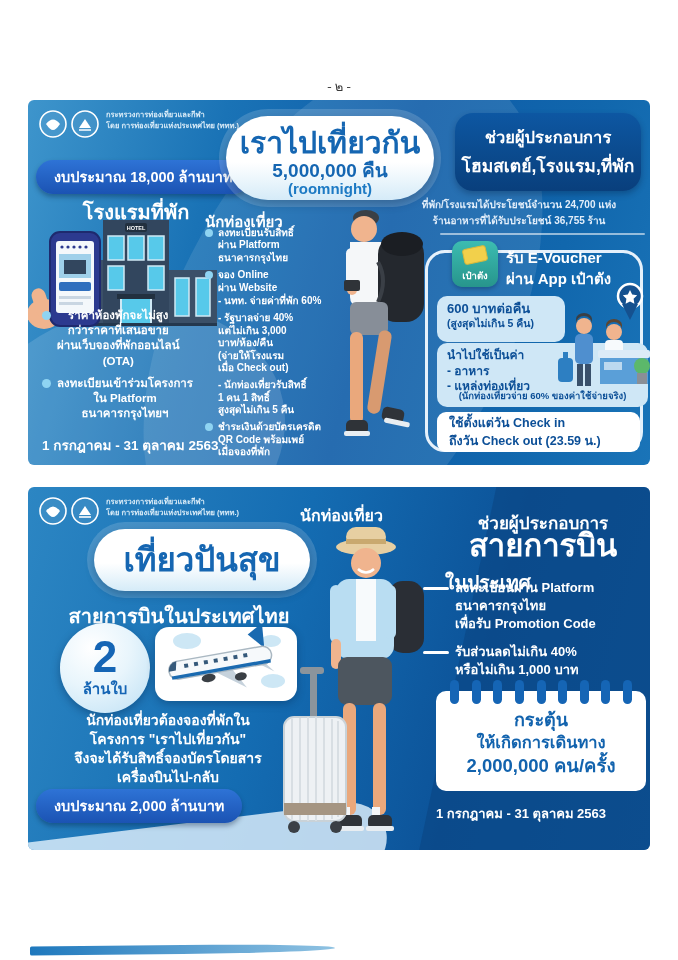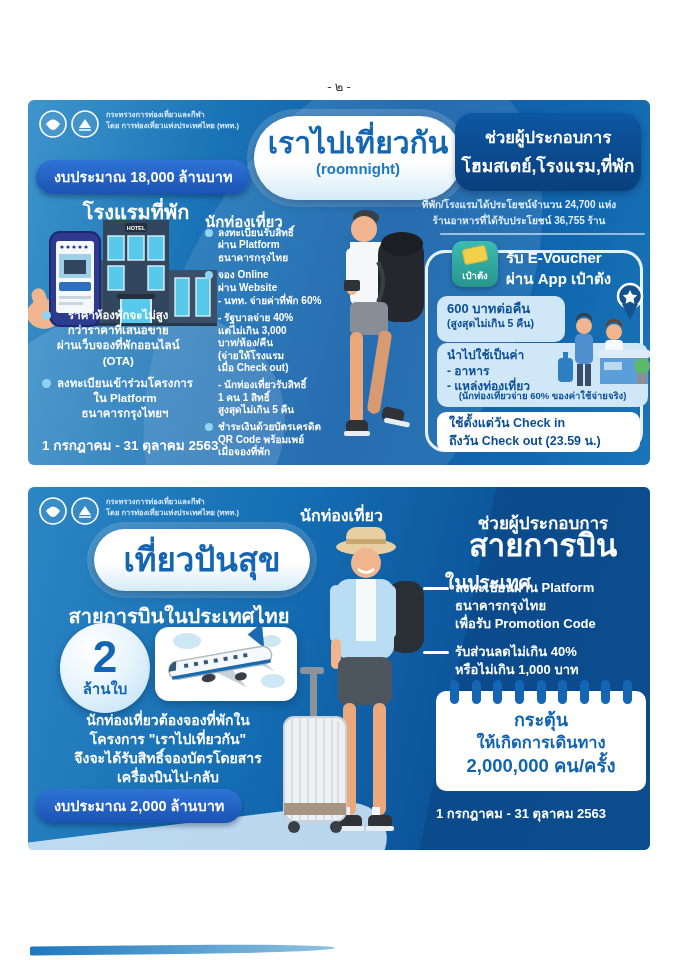--- a/index.html
+++ b/index.html
@@ -85,22 +85,23 @@
       <path d="M8,16 q7,-9 14,0 q-4,6 -7,6 q-3,0 -7,-6z" fill="#fff"></path>
       <circle cx="47" cy="16" r="13" fill="rgba(255,255,255,.08)" stroke="#fff" stroke-width="1.6"></circle>
       <path d="M41,20 h12 l-6,-9z" fill="#fff"></path>
         <path d="M41,22 h12" stroke="#fff" stroke-width="1.6"></path>
     </svg>
     <div class="abs ministry pre" style="left:78px;top:10px;width:170px;">กระทรวงการท่องเที่ยวและกีฬา
 โดย การท่องเที่ยวแห่งประเทศไทย (ททท.)</div>
 
     <div class="abs badge" style="left:8px;top:60px;">งบประมาณ 18,000 ล้านบาท</div>
 
-    <div class="abs bubble" style="left:226px;top:16px;width:208px;height:84px;">
+    <div class="abs bubble" style="left:198px;top:16px;width:208px;height:84px;">
       <div class="t1">เราไปเที่ยวกัน</div>
+      <div class="t2">5,000,000 คืน</div>
       <div class="t3">(roomnight)</div>
     </div>
 
     <div class="abs helpbox" style="left:427px;top:13px;width:186px;height:78px;">
       <div class="h1">ช่วยผู้ประกอบการ</div>
       <div class="h2">โฮมสเตย์,โรงแรม,ที่พัก</div>
     </div>
     <div class="abs benefit" style="left:362px;top:97px;width:258px;">
       <div>ที่พัก/โรงแรมได้ประโยชน์จำนวน 24,700 แห่ง</div>
       <div>ร้านอาหารที่ได้รับประโยชน์ 36,755 ร้าน</div>

